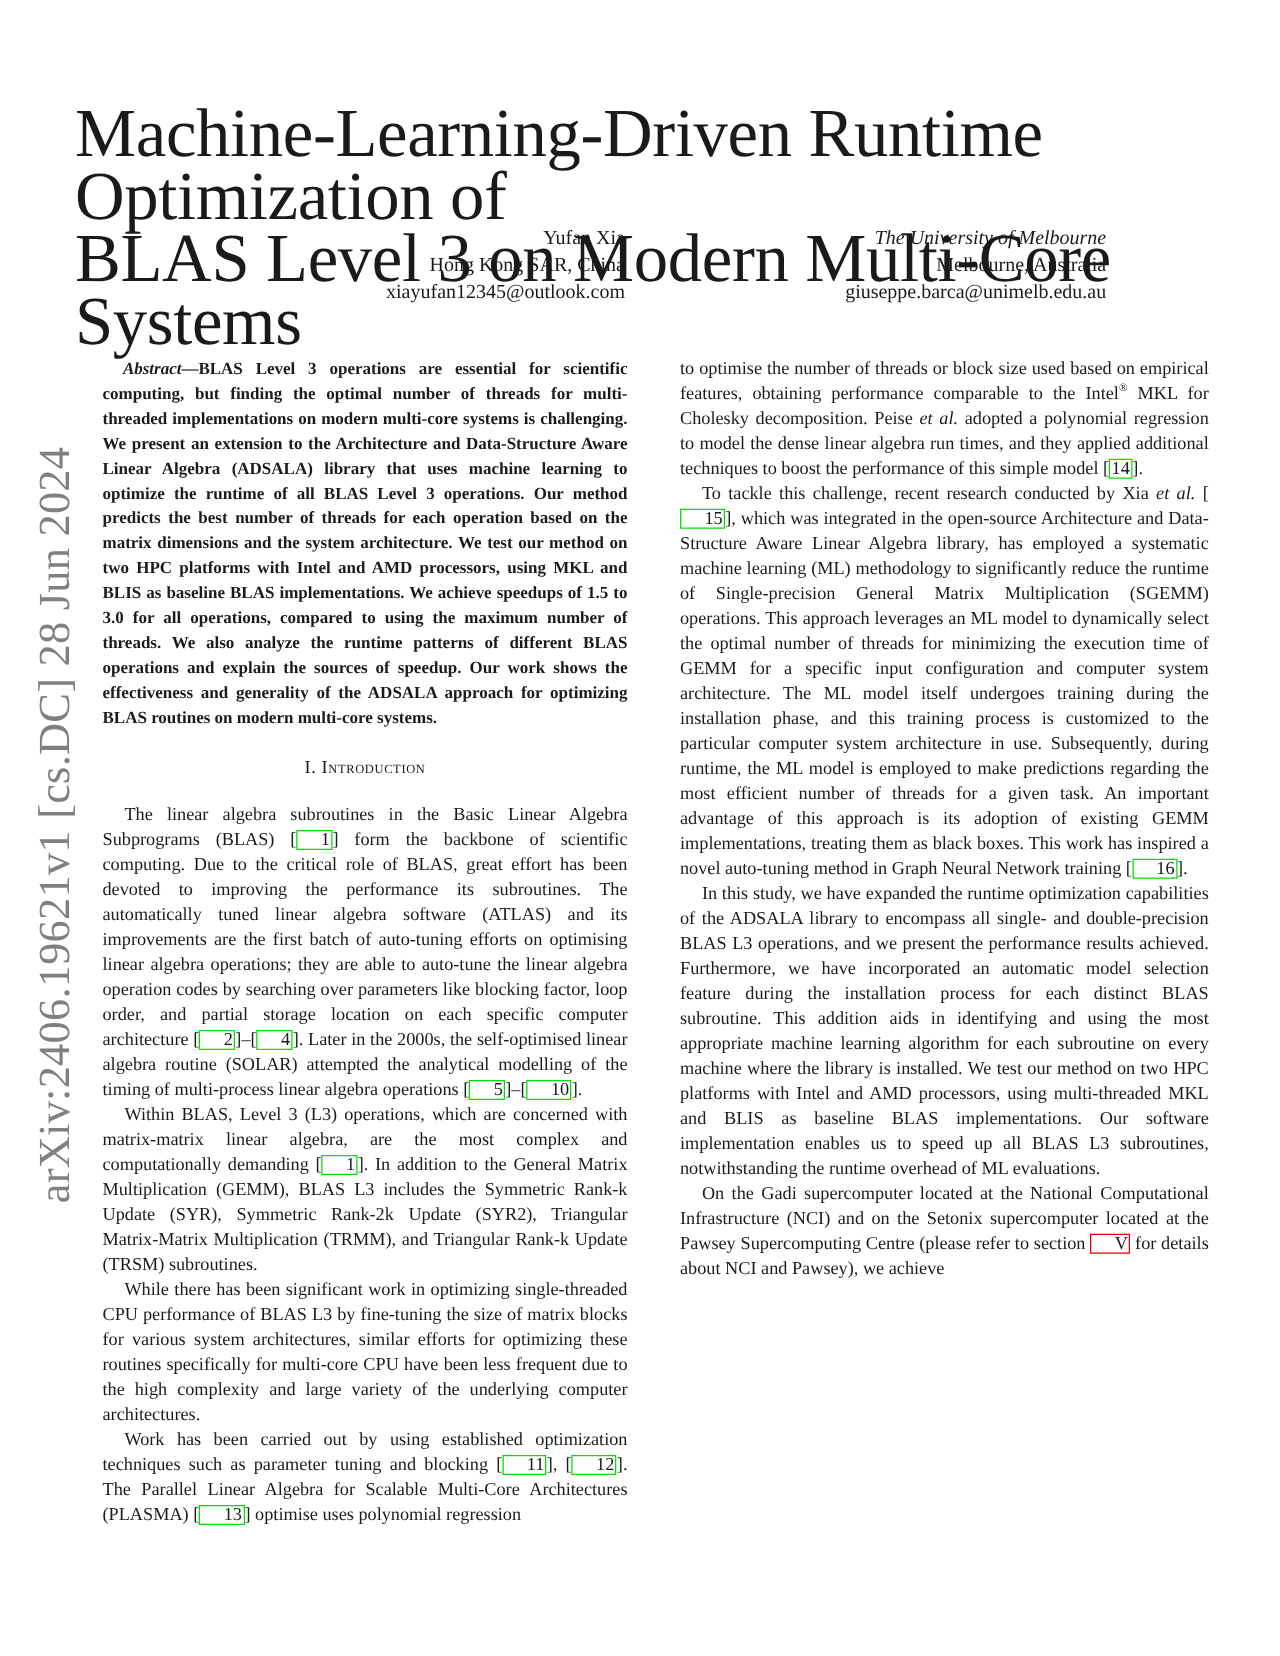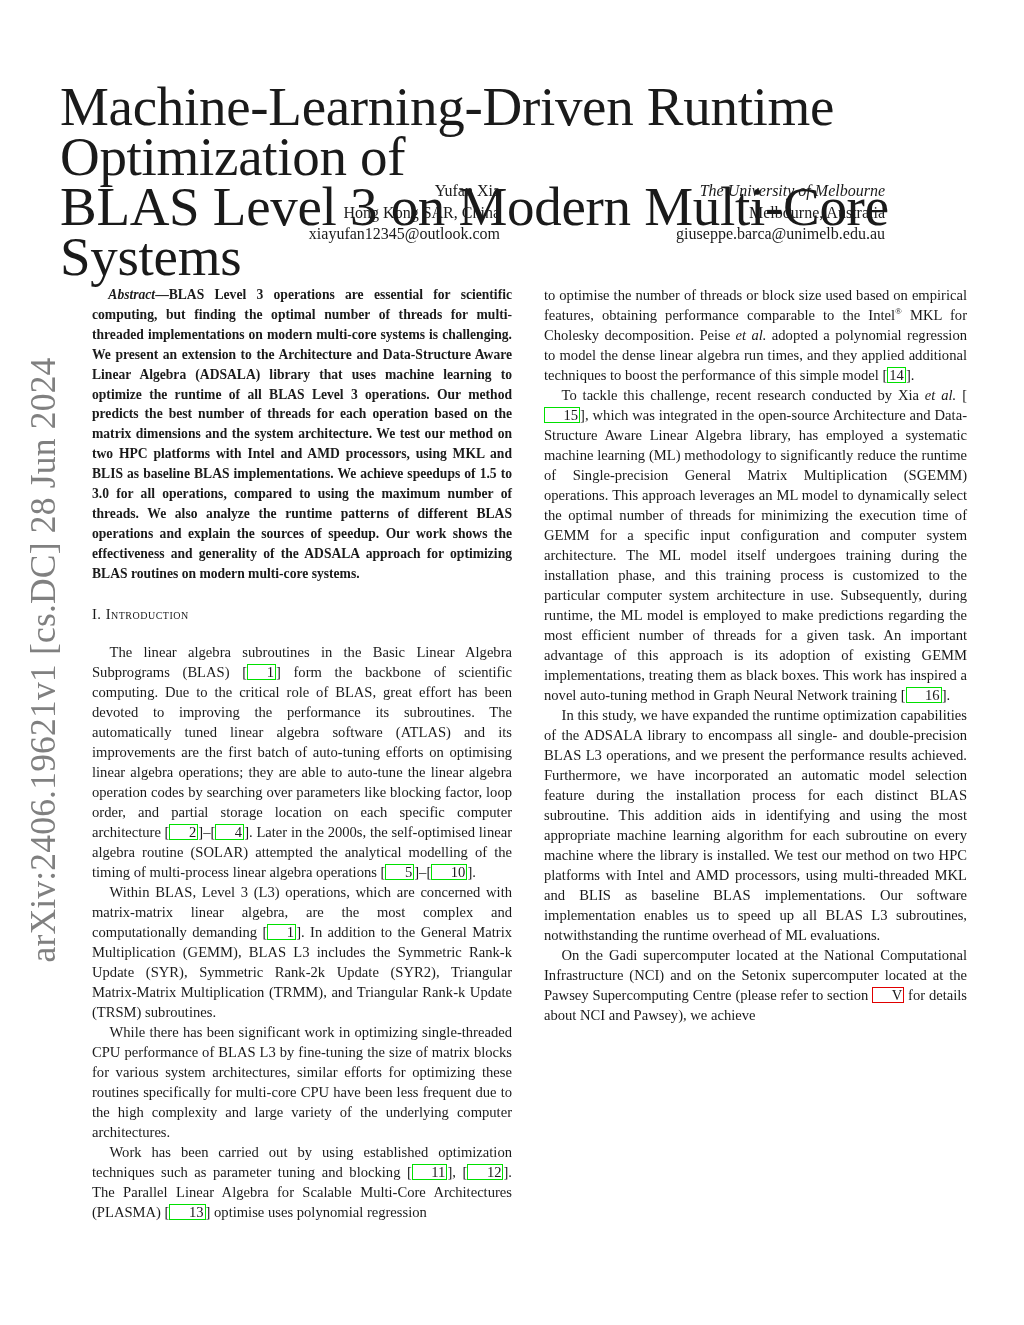--- a/index.html
+++ b/index.html
@@ -10,29 +10,29 @@
 
   .title { position: absolute; left: 60px; top: 82px; width: 904px; text-align: left; font-size: 55px; line-height: 50px; font-weight: normal; margin: 0; letter-spacing: -0.3px; }
 
   .author { position: absolute; top: 180px; width: 360px; text-align: right; font-size: 16px; line-height: 21.5px; }
   .author.a1 { left: 140px; }
   .author.a2 { left: 525px; }
   .author div { white-space: nowrap; }
   .author .aff { font-style: italic; }
 
   .col { position: absolute; top: 285px; font-size: 14.6px; line-height: 20px; text-align: justify; hyphens: none; }
-  .col.left { left: 92px; width: 420px; }
+  .col.left { left: 82px; width: 420px; }
   .col.right { left: 544px; width: 423px; }
   .col p { margin: 0; text-indent: 1.2em; }
   .col p.noindent { text-indent: 0; }
 
   .abstract { font-weight: bold; font-size: 13.6px; line-height: 19.9px; text-indent: 1.2em; margin: 0; }
   .abstract .lead { font-style: italic; }
 
-  .section-head { text-align: left; font-size: 14.6px; margin: 20px 0 18px 0; letter-spacing: 0.5px; }
+  .section-head { text-align: center; font-size: 14.6px; margin: 20px 0 18px 0; letter-spacing: 0.5px; }
   .section-head .sc { font-variant: small-caps; }
 
   .cite { display: inline-block; border: 1px solid #00e000; line-height: 14px; padding: 0 1px; }
   .cite-red { display: inline-block; border: 1px solid #e00000; line-height: 14px; padding: 0 1px; }
   .ital { font-style: italic; }
   sup { font-size: 9px; line-height: 0; }
 </style>
 </head>
 <body>
 

